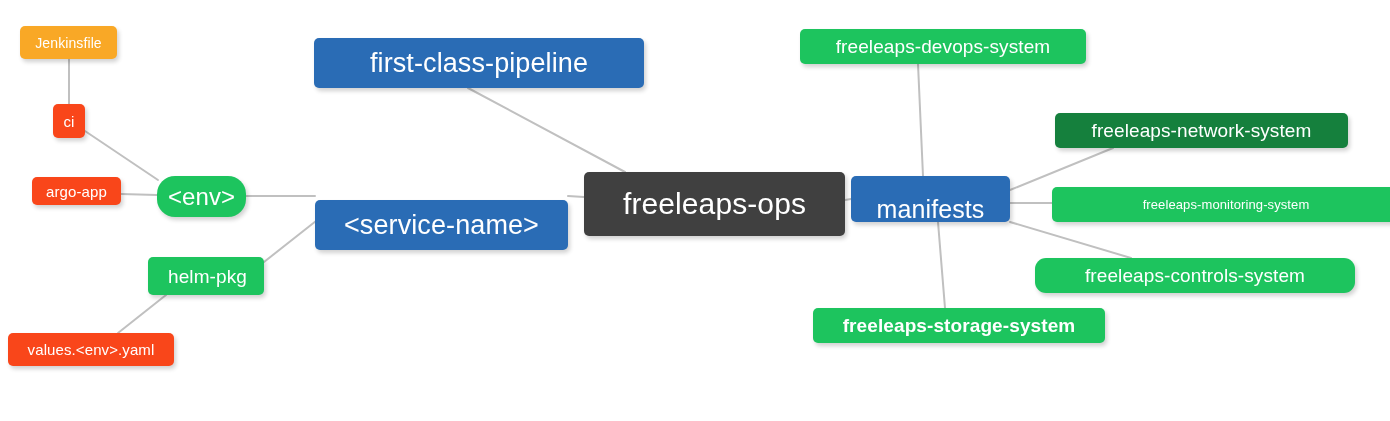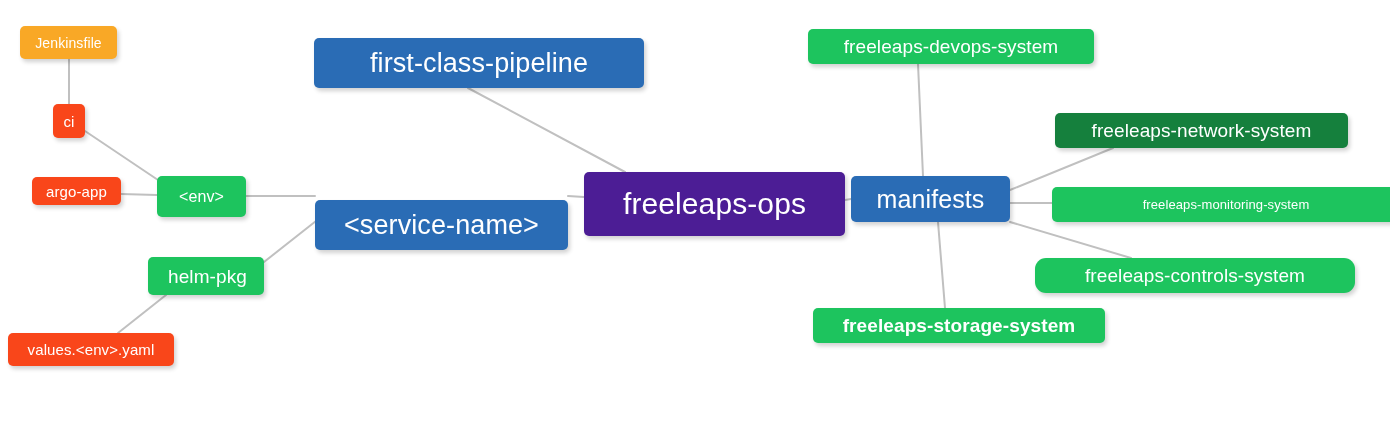--- a/index.html
+++ b/index.html
@@ -68,42 +68,42 @@
   <div id="node-layer">
       <div class="node" style="left: 20px; top: 26px; width: 97px; height: 33px; background: rgb(249, 168, 38); font-size: 14px;">
         <span class="node-label">Jenkinsfile</span>
       </div>
       <div class="node" style="left: 53px; top: 104px; width: 32px; height: 34px; background: rgb(249, 70, 26); font-size: 15px;">
         <span class="node-label">ci</span>
       </div>
       <div class="node" style="left: 32px; top: 177px; width: 89px; height: 28px; background: rgb(249, 70, 26); font-size: 15px;">
         <span class="node-label">argo-app</span>
       </div>
-      <div class="node" style="left: 157px; top: 176px; width: 89px; height: 41px; background: rgb(29, 196, 94); font-size: 16px;">
+      <div class="node" style="left: 157px; top: 176px; width: 89px; height: 41px; background: rgb(29, 196, 94); font-size: 24px; border-radius: 18px;">
         <span class="node-label">&lt;env&gt;</span>
       </div>
       <div class="node" style="left: 148px; top: 257px; width: 116px; height: 38px; background: rgb(29, 196, 94); font-size: 19px; padding-left: 13px;">
         <span class="node-label">helm-pkg</span>
       </div>
       <div class="node" style="left: 8px; top: 333px; width: 166px; height: 33px; background: rgb(249, 70, 26); font-size: 15px;">
         <span class="node-label">values.&lt;env&gt;.yaml</span>
       </div>
       <div class="node" style="left: 314px; top: 38px; width: 330px; height: 50px; background: rgb(42, 108, 181); font-size: 27px;">
         <span class="node-label">first-class-pipeline</span>
       </div>
       <div class="node" style="left: 315px; top: 171px; width: 253px; height: 50px; background: rgb(42, 108, 181); font-size: 27px; margin-top: 29px;">
         <span class="node-label">&lt;service-name&gt;</span>
       </div>
-      <div class="node" style="left: 584px; top: 172px; width: 261px; height: 64px; background: #4c1d95; font-size: 30px;">
+      <div class="node" style="left: 584px; top: 172px; width: 261px; height: 64px; background: #404040; font-size: 30px;">
         <span class="node-label">freeleaps-ops</span>
       </div>
-      <div class="node" style="left: 851px; top: 176px; width: 159px; height: 46px; background: rgb(42, 108, 181); font-size: 25px;">
+      <div class="node" style="left: 851px; top: 176px; width: 159px; height: 46px; background: rgb(42, 108, 181); font-size: 25px; align-items: flex-end;">
         <span class="node-label">manifests</span>
       </div>
-      <div class="node" style="left: 800px; top: 29px; width: 286px; height: 35px; background: rgb(29, 196, 94); font-size: 19px; margin-left: 8px;">
+      <div class="node" style="left: 800px; top: 29px; width: 286px; height: 35px; background: rgb(29, 196, 94); font-size: 19px;">
         <span class="node-label">freeleaps-devops-system</span>
       </div>
       <div class="node" style="left: 1055px; top: 113px; width: 293px; height: 35px; background: #15803d; font-size: 19px;">
         <span class="node-label">freeleaps-network-system</span>
       </div>
       <div class="node" style="left: 1052px; top: 187px; width: 348px; height: 35px; background: rgb(29, 196, 94); font-size: 13px;">
         <span class="node-label">freeleaps-monitoring-system</span>
       </div>
       <div class="node" style="left: 1035px; top: 258px; width: 320px; height: 35px; background: rgb(29, 196, 94); font-size: 19px; border-radius: 11px;">
         <span class="node-label">freeleaps-controls-system</span>

